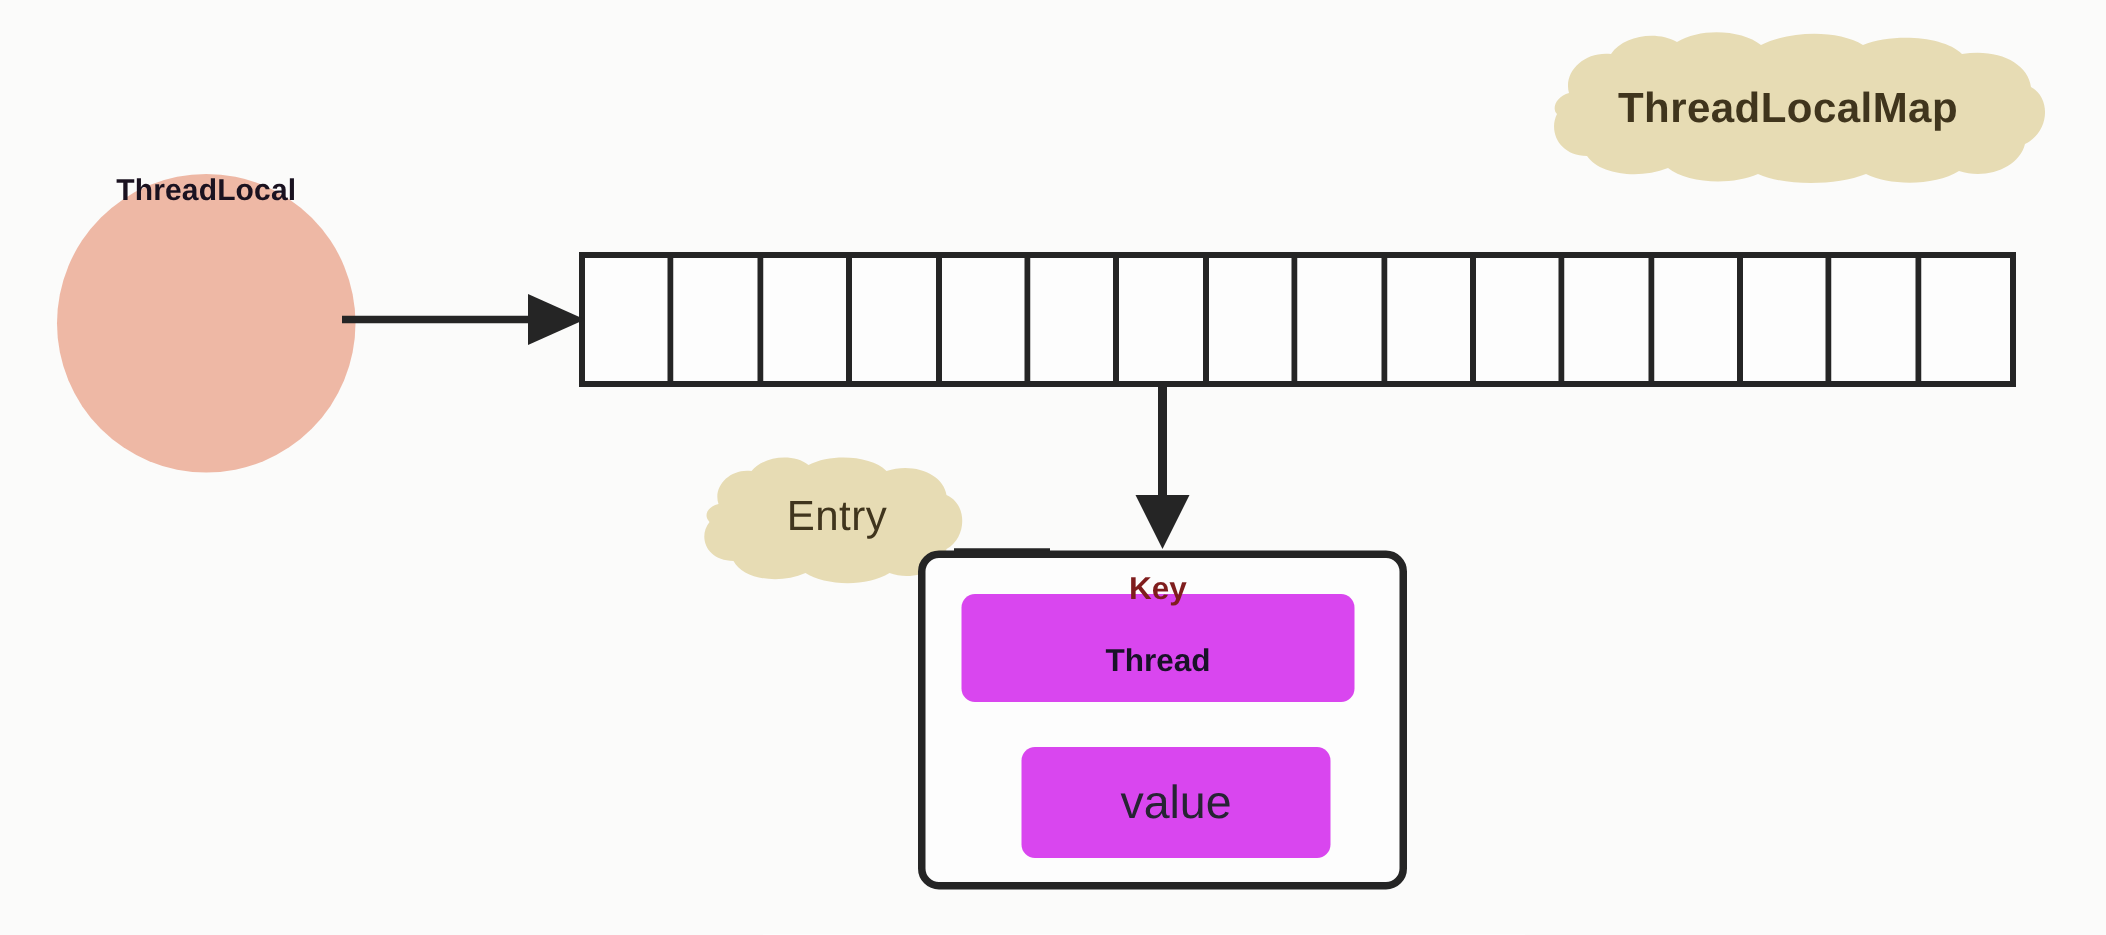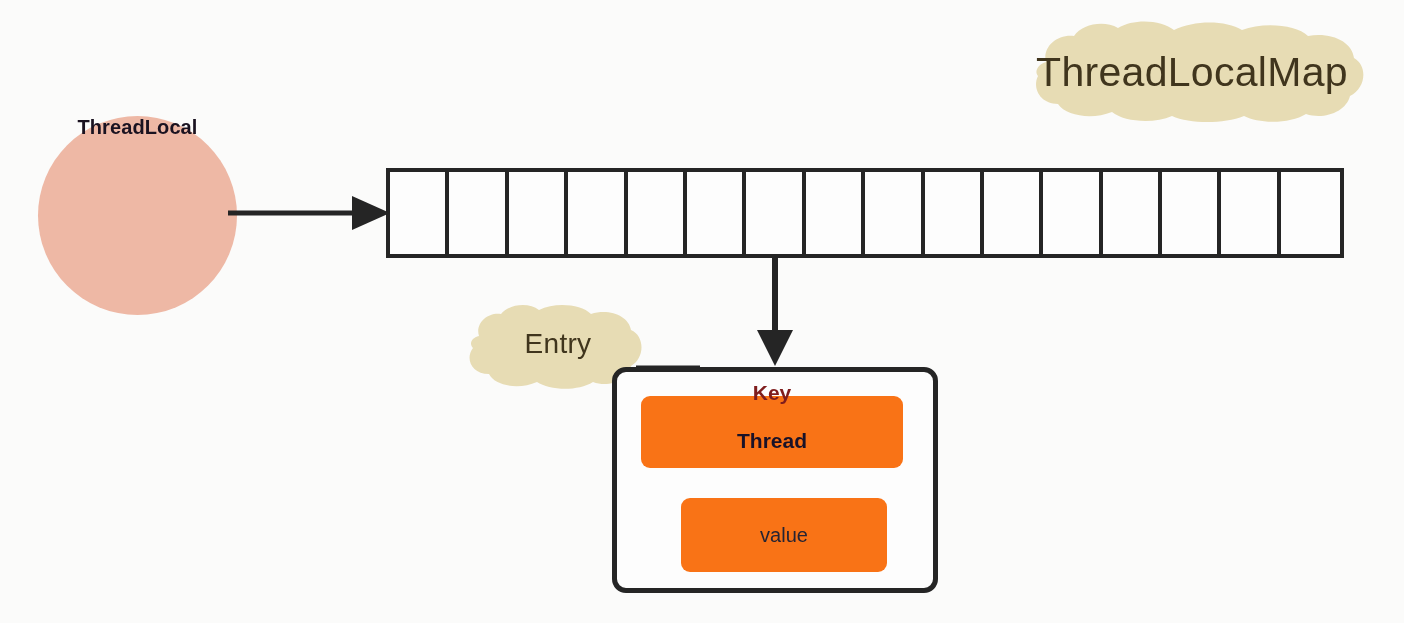--- a/index.html
+++ b/index.html
@@ -89,22 +89,22 @@
     color: #40351d;
     white-space: nowrap;
   }
   #cloud-map {
     left: 1012px;
     top: 18px;
     width: 360px;
     height: 108px;
   }
   #cloud-map .cloud-text {
-    font-size: 41px;
-    font-weight: normal;
+    font-size: 28px;
+    font-weight: bold;
     letter-spacing: 0.3px;
   }
   #cloud-entry {
     left: 459px;
     top: 302px;
     width: 190px;
     height: 88px;
   }
   #cloud-entry .cloud-text {
     font-size: 28px;
@@ -122,21 +122,21 @@
     height: 226px;
     box-sizing: border-box;
     border: 5px solid #252525;
     border-radius: 14px;
     background: #fdfdfd;
   }
 
   .purple-box {
     position: absolute;
     box-sizing: border-box;
-    background: #f97316;
+    background: #d946ef;
     border-radius: 9px;
     display: flex;
     align-items: center;
     justify-content: center;
   }
   #key-box {
     left: 641px;
     top: 396px;
     width: 262px;
     height: 72px;
@@ -148,21 +148,21 @@
     height: 74px;
   }
   .thread-label {
     font-size: 21px;
     font-weight: bold;
     color: #191228;
     transform: translateY(9px);
     white-space: nowrap;
   }
   .value-label {
-    font-size: 20px;
+    font-size: 31px;
     font-weight: normal;
     color: #262433;
     white-space: nowrap;
   }
   .key-label {
     position: absolute;
     left: 641px;
     top: 381px;
     width: 262px;
     text-align: center;

